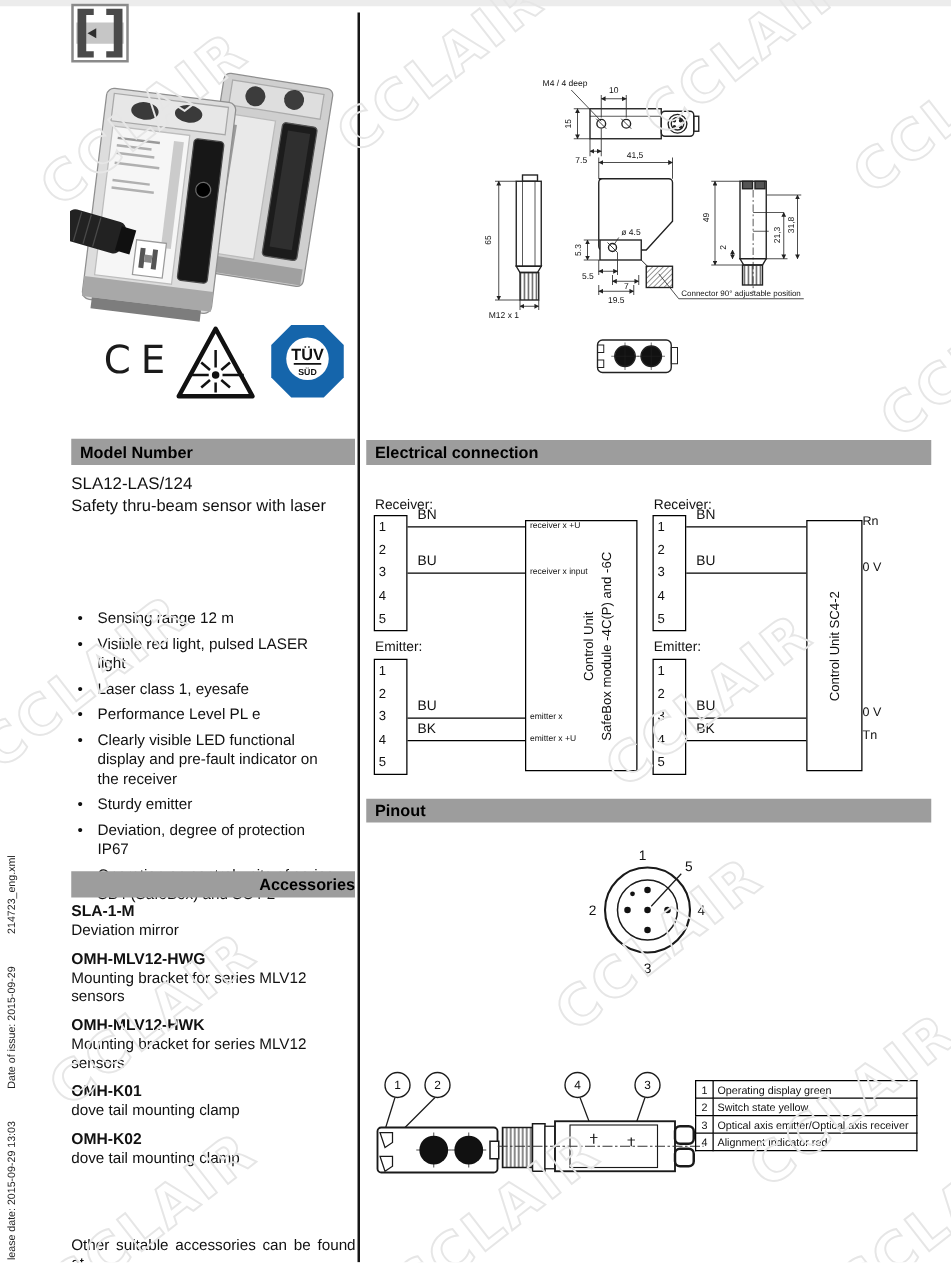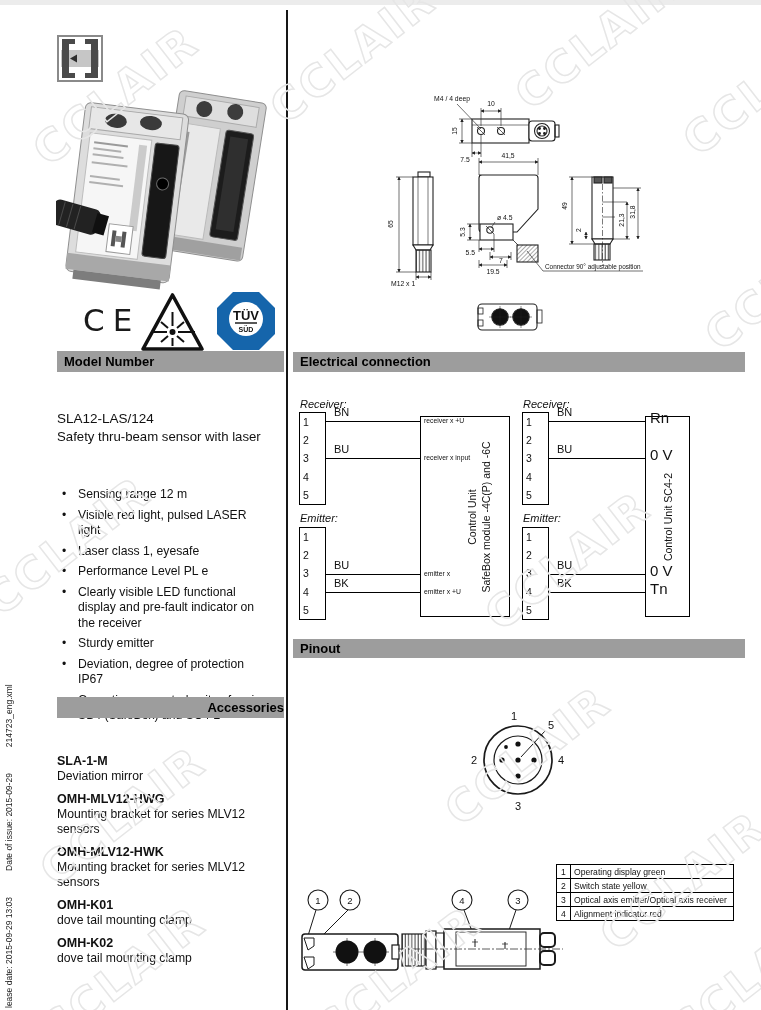--- a/index.html
+++ b/index.html
@@ -8,46 +8,46 @@
   .topstrip{position:absolute;left:0;top:0;width:761px;height:5px;background:#ececec;}
   .divider{position:absolute;left:286px;top:10px;width:2px;height:1000px;background:#161616;}
   .hdrbar{position:absolute;background:var(--header-bg,#9d9d9d);color:#000;font-weight:bold;
           font-size:13px;line-height:20px;padding-left:7px;box-sizing:border-box;}
   .wm{position:absolute;font:bold 44px "DejaVu Sans",sans-serif;letter-spacing:3px;color:transparent;
       -webkit-text-stroke:1.5px #e6e6e6;transform:rotate(-38deg);pointer-events:none;z-index:40;}
   @supports not (-webkit-text-stroke:1px #000){.wm{color:#eee;}}
   .sidetext{position:absolute;left:4px;top:1008px;transform:rotate(-90deg);transform-origin:0 0;
             white-space:nowrap;font-size:8.5px;color:#222;}
   .sidetext span{margin-right:26px;}
-  .abs{position:absolute;margin-top:32px;}
+  .abs{position:absolute;}
   .modelcode{font-weight:normal;font-size:13.5px;}
   .subtitle{font-size:13.2px;}
   .desc{font-size:12px;line-height:15px;}
   ul.features{list-style:none;margin:0;padding:0;width:212px;font-size:12.2px;}
   ul.features li{position:relative;padding-left:21px;margin-bottom:5px;line-height:15.5px;}
   ul.features li::before{content:"•";position:absolute;left:5px;top:0;}
   .acc-item{margin-bottom:8px;width:228px;}
   .acc-code{font-weight:bold;font-size:12.5px;line-height:15px;}
   .acc-desc{font-size:12.2px;line-height:15px;}
   .footnote{font-size:12.2px;width:228px;word-spacing:2px;background:transparent;}
   .ce{font-size:31px;letter-spacing:8px;color:#1a1a1a;font-family:"DejaVu Sans",sans-serif;}
   
   .elec{position:absolute;left:293px;top:395px;width:462px;height:238px;font-size:11px;}
   .pinbox{position:absolute;width:27px;height:93px;border:1.5px solid #000;box-sizing:border-box;
           display:flex;flex-direction:column;justify-content:space-around;padding-left:3px;font-size:10.5px;}
   .ctrlbox{position:absolute;border:1.5px solid #000;box-sizing:border-box;}
   .wire{position:absolute;height:0;border-top:1.4px solid #000;}
   .wlabel{position:absolute;font-size:11px;}
   .portS{position:absolute;font-size:6.8px;line-height:8px;}
-  .portL{position:absolute;font-size:15px;line-height:12px;}
+  .portL{position:absolute;font-size:10px;line-height:12px;margin-left:40px;}
   .rot2{position:absolute;top:50%;left:66%;transform:translate(-50%,-50%) rotate(-90deg);
         white-space:nowrap;text-align:center;font-size:10.5px;line-height:13.5px;}
   .rot1{position:absolute;top:50%;left:50%;transform:translate(-50%,-50%) rotate(-90deg);
         white-space:nowrap;font-size:10.5px;}
-  .seclabel{position:absolute;font-size:11px;font-style:italic;}
+  .seclabel{position:absolute;font-size:11px;}
   
   table.ind{position:absolute;left:556px;top:864px;border-collapse:collapse;width:178px;}
   table.ind td{border:1px solid #000;font-size:8.6px;padding:1px 2px 1px 3px;height:11px;line-height:10px;}
   table.ind td.num{width:11px;text-align:center;padding:1px 1px;}
   svg{font-family:"Liberation Sans",sans-serif;}
   svg text{fill:#111;}
 </style>
 </head>
 <body>
 

